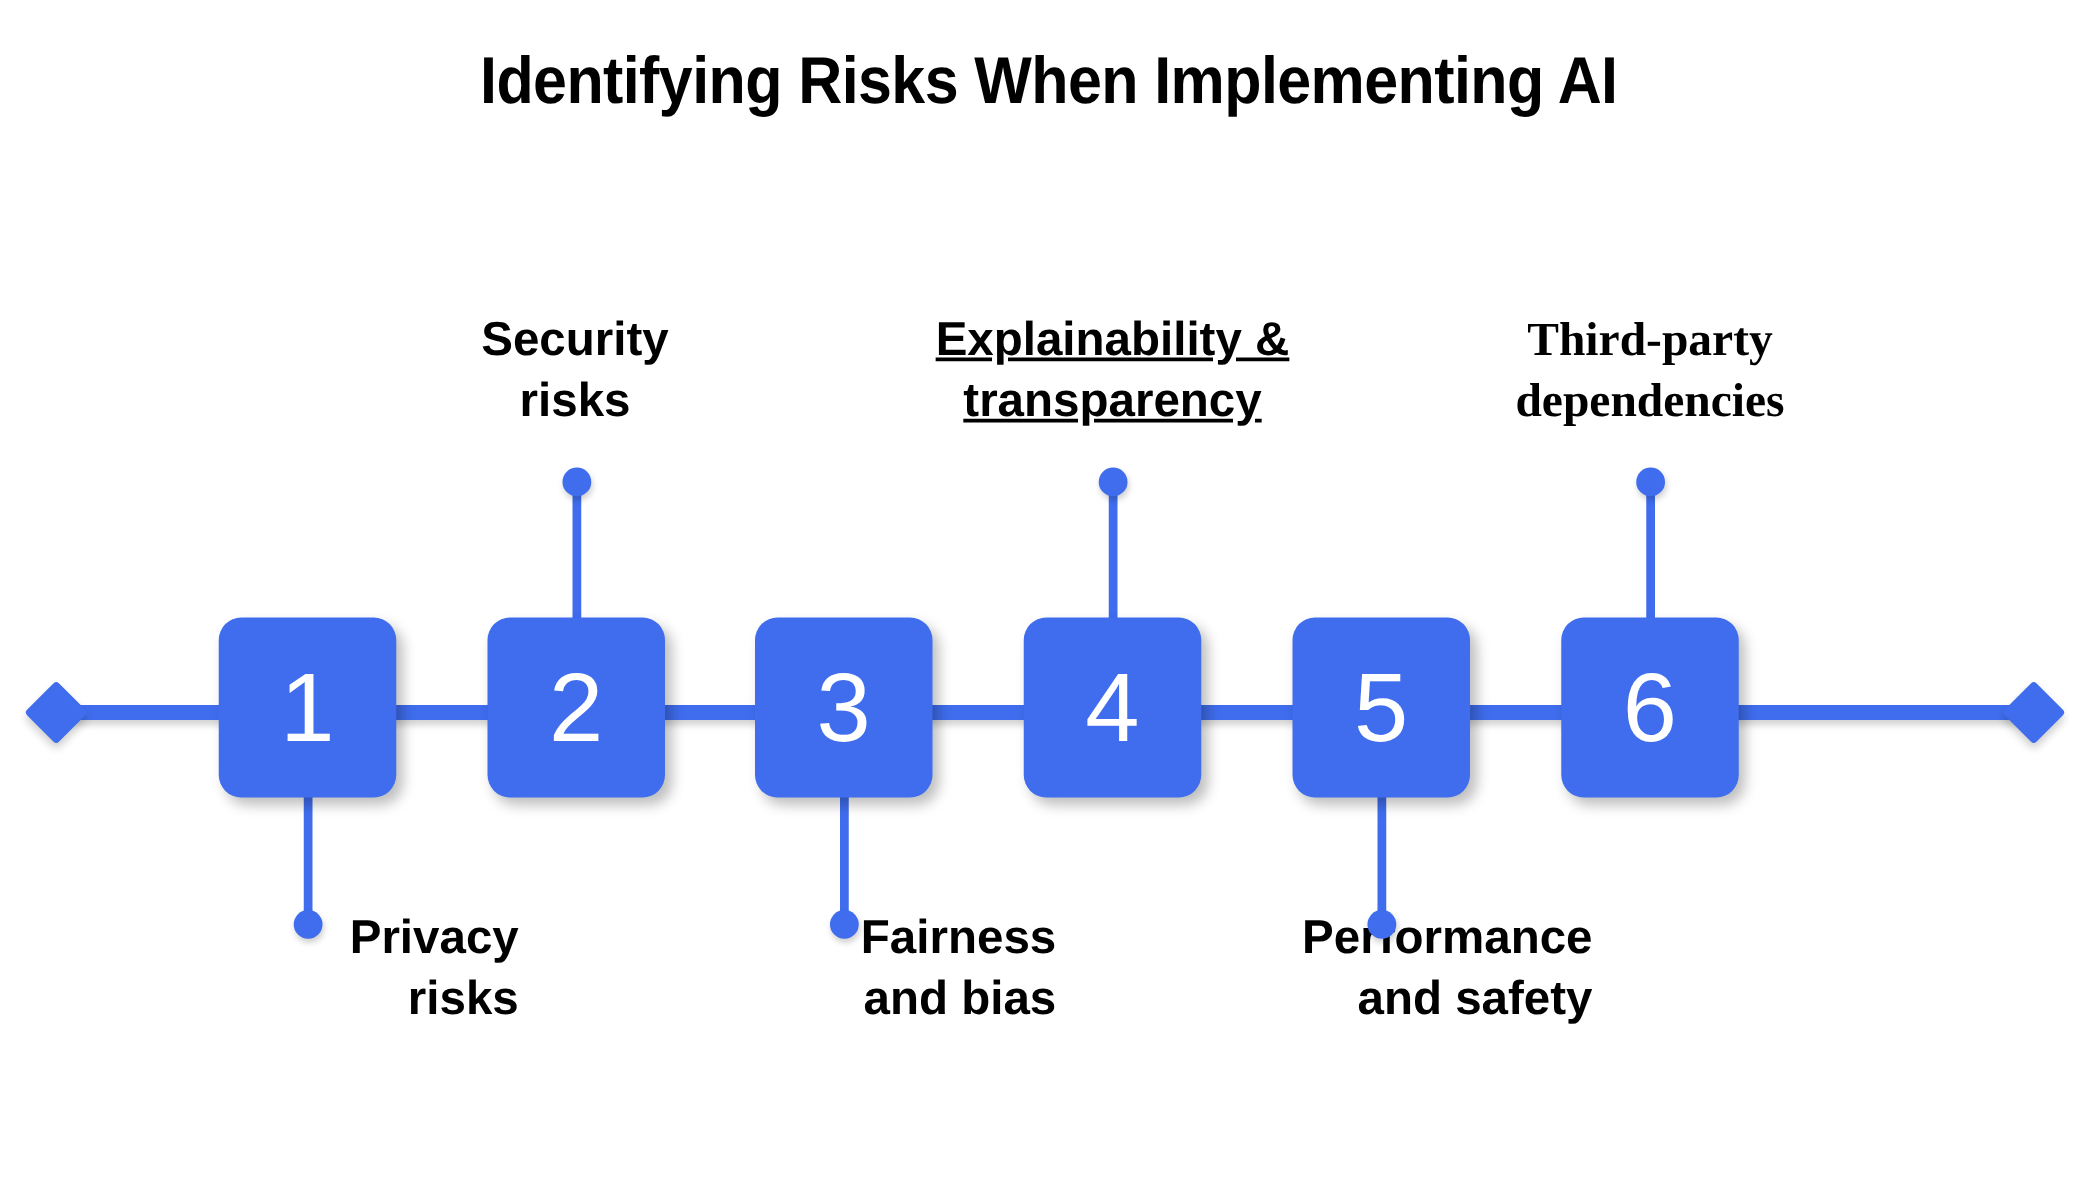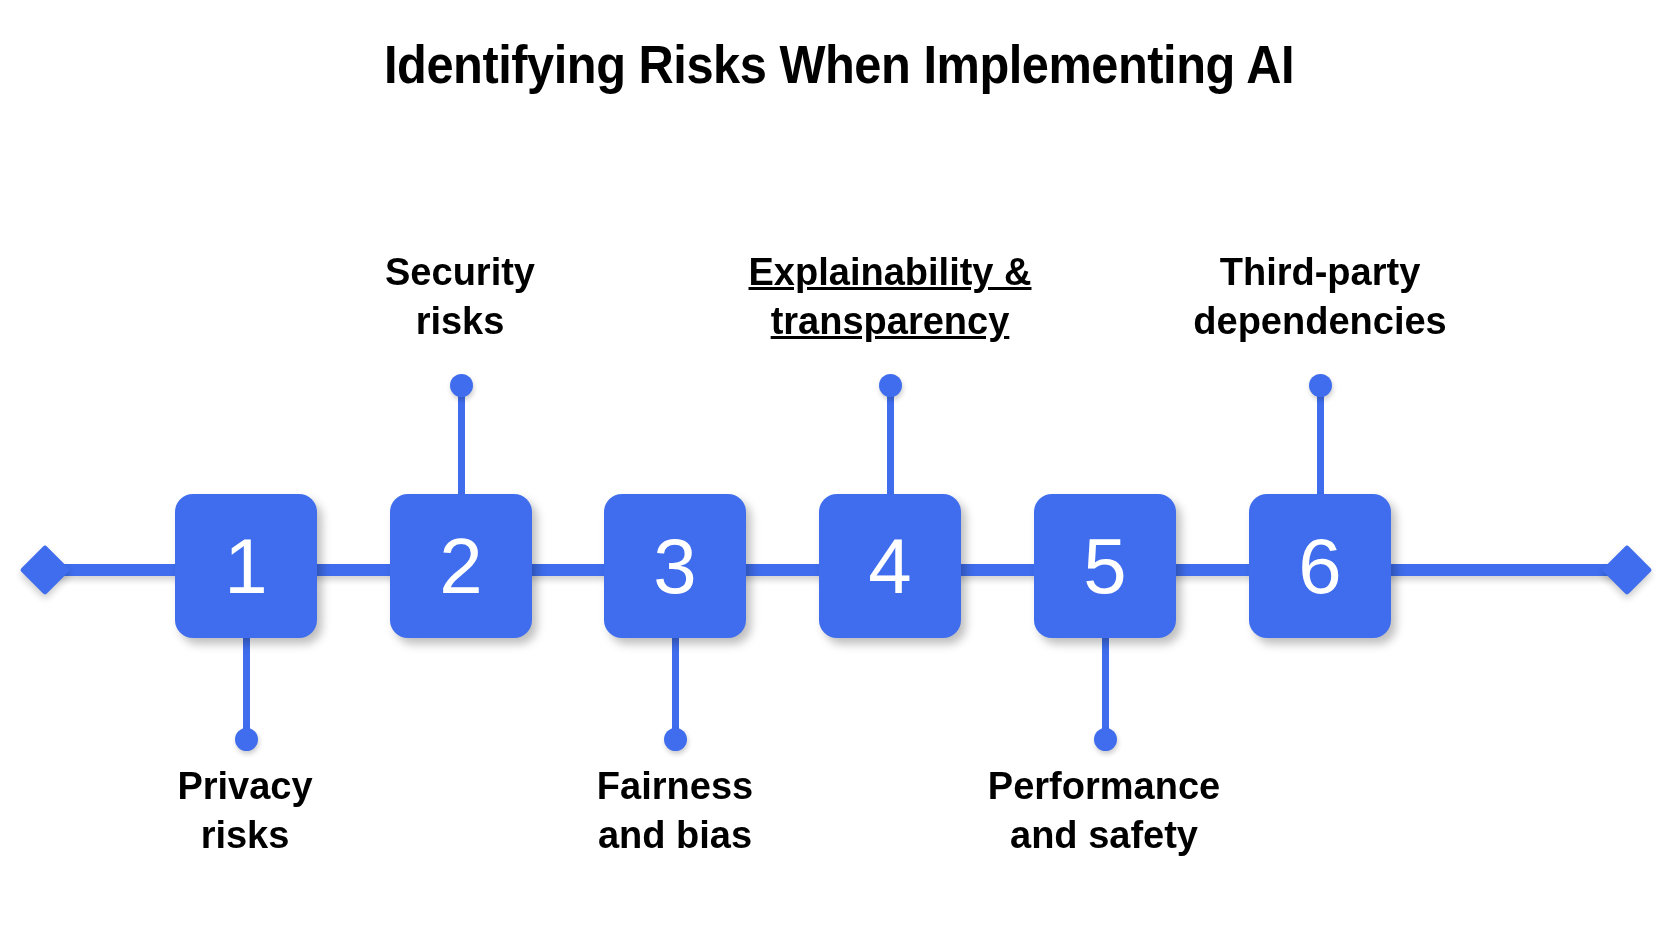--- a/index.html
+++ b/index.html
@@ -116,21 +116,21 @@
     width: 340px;
     text-align: center;
     font-family: "Liberation Sans", sans-serif;
     font-weight: bold;
     font-size: 38px;
     line-height: 49px;
     color: #000000;
     white-space: pre-line;
   }
   .label.above { top: 248px; }
-  .label.below { top: 762px; }
+  .label.below { top: 726px; text-align: right; }
 </style>
 </head>
 <body>
 
 <div id="canvas">
 
   <div class="title">Identifying Risks When Implementing AI</div>
 
   <div class="spine"></div>
 
@@ -171,17 +171,17 @@
       <div class="step-box" style="left: 1034px;">
         <span class="step-num">5</span>
       </div>
       <div class="label below" style="left: 934px;">Performance
 and safety</div>
       <div class="stem up" style="left: 1316.5px;"></div>
       <div class="dot up" style="left: 1308.5px;"></div>
       <div class="step-box" style="left: 1249px;">
         <span class="step-num">6</span>
       </div>
-      <div class="label above" style="left: 1150px;">Third-party
+      <div class="label above" style="left: 1150px; font-family: Liberation Serif, serif;">Third-party
 dependencies</div>
     </div>
 
 </div>
 
 </body></html>

